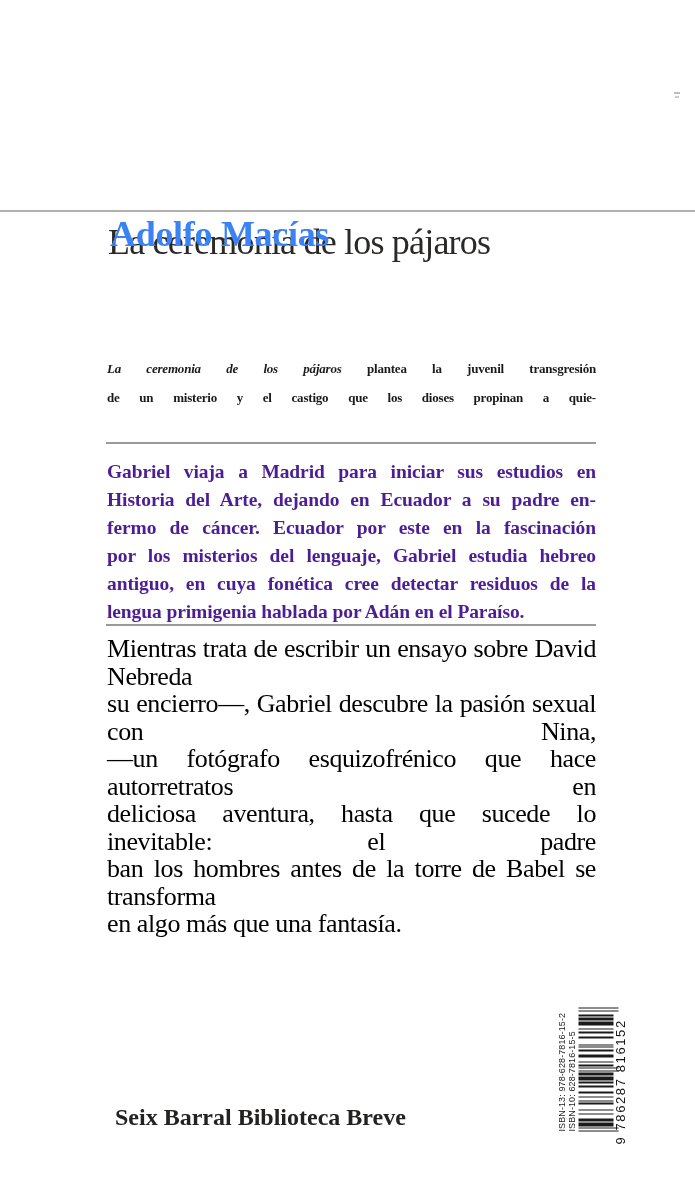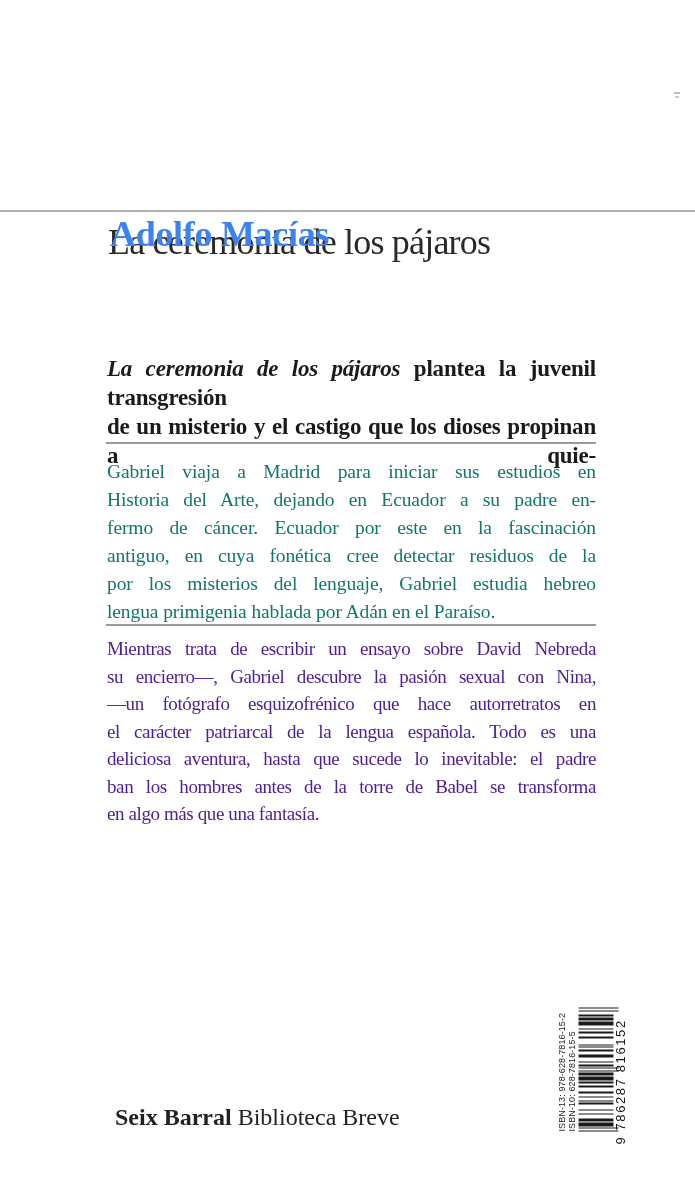--- a/index.html
+++ b/index.html
@@ -27,48 +27,48 @@
     color:#2b2927;letter-spacing:-0.8px;white-space:nowrap;
   }
 
   
   .col{left:107px;width:489px;}
   .jline{text-align:justify;text-align-last:justify;}
   .jline.last{text-align-last:left;}
 
   .p1{
     top:354px;
-    font-size:23px;font-weight:bold;line-height:29px;
+    font-size:13px;font-weight:bold;line-height:29px;
     letter-spacing:-0.2px;color:#1c1a19;
   }
   .p1 .em{font-style:italic;}
 
   .rule-mid{left:106px;width:490px;height:2px;background:#9c9a98;}
   .rule-1{top:442px;}
   .rule-2{top:624px;}
 
   .p2{
     top:458px;
-    font-size:19.5px;font-weight:normal;line-height:28px;
-    letter-spacing:-0.1px;color:#0f766e;
+    font-size:19.5px;font-weight:bold;line-height:28px;
+    letter-spacing:-0.1px;color:#4c1d95;
   }
 
   .p3{
     top:635px;
-    font-size:19px;font-weight:normal;line-height:27.5px;
-    letter-spacing:-0.4px;color:#4c1d95;
+    font-size:26px;font-weight:normal;line-height:27.5px;
+    letter-spacing:-0.4px;color:#000000;
   }
 
   
   .publisher{
     left:115px;top:1103px;
     font-size:24px;line-height:28px;color:#242220;white-space:nowrap;
   }
   .publisher .imprint{font-weight:bold;}
-  .publisher .collection{font-weight:normal;margin-top:40px;}
+  .publisher .collection{font-weight:bold;margin-top:40px;}
 
   
   .barcode-wrap{
     left:523px;top:1041px;width:137px;height:70px;
     transform:rotate(-90deg);transform-origin:center;
     font-family:"Liberation Sans", sans-serif;color:#1a1a1a;
   }
   .bc-isbn{
     font-size:9px;line-height:10px;letter-spacing:0.1px;
     padding-left:13px;white-space:nowrap;color:#222;
@@ -104,32 +104,31 @@
   <div class="jline"><span class="em">La ceremonia de los pájaros</span><span> plantea la juvenil transgresión</span></div>
   <div class="jline">de un misterio y el castigo que los dioses propinan a quie-</div>
 </div>
 
 <div class="abs rule-mid rule-1"></div>
 
 <div class="abs col p2">
   <div class="jline">Gabriel viaja a Madrid para iniciar sus estudios en</div>
   <div class="jline">Historia del Arte, dejando en Ecuador a su padre en-</div>
   <div class="jline">fermo de cáncer. Ecuador por este en la fascinación</div>
+  <div class="jline">por los misterios del lenguaje, Gabriel estudia hebreo</div>
   <div class="jline">antiguo, en cuya fonética cree detectar residuos de la</div>
-  <div class="jline">por los misterios del lenguaje, Gabriel estudia hebreo</div>
   <div class="jline last">lengua primigenia hablada por Adán en el Paraíso.</div>
 </div>
 
 <div class="abs rule-mid rule-2"></div>
 
 <div class="abs col p3">
   <div class="jline">Mientras trata de escribir un ensayo sobre David Nebreda</div>
   <div class="jline">su encierro—, Gabriel descubre la pasión sexual con Nina,</div>
   <div class="jline">—un fotógrafo esquizofrénico que hace autorretratos en</div>
-  <div class="jline">el carácter patriarcal de la lengua española. Todo es una</div>
   <div class="jline">deliciosa aventura, hasta que sucede lo inevitable: el padre</div>
   <div class="jline">ban los hombres antes de la torre de Babel se transforma</div>
   <div class="jline last">en algo más que una fantasía.</div>
 </div>
 
 <div class="abs publisher"><span class="imprint">Seix Barral</span><span> </span><span class="collection">Biblioteca Breve</span></div>
 
 <div class="abs barcode-wrap">
   <div class="bc-isbn">ISBN-13: 978-628-7816-15-2</div>
   <div class="bc-isbn">ISBN-10: 628-7816-15-5</div>

